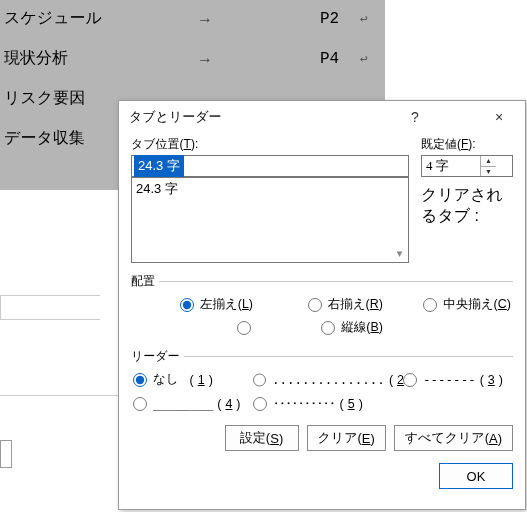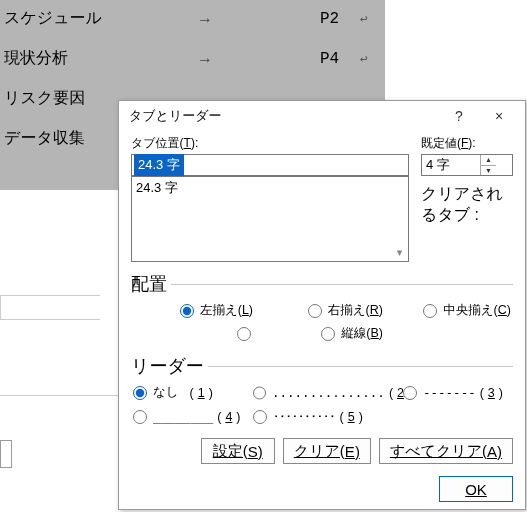--- a/index.html
+++ b/index.html
@@ -48,20 +48,21 @@
     box-shadow: 2px 2px 6px rgba(0,0,0,0.25);
     display: flex;
     flex-direction: column;
   }
   .titlebar {
     height: 32px;
     display: flex;
     align-items: center;
     padding: 0 6px 0 10px;
     font-size: 13px;
+    gap: 44px;
   }
   .titlebar .title { flex: 1; }
   .titlebar .tb-btn {
     width: 40px; height: 30px;
     display: flex; align-items: center; justify-content: center;
     font-size: 14px; color: #333;
   }
   .body {
     padding: 4px 12px 8px 12px;
     display: flex;
@@ -109,36 +110,36 @@
     width:15px; height:15px;
     color:#888; font-size:11px;
     display:flex; align-items:center; justify-content:center;
   }
 
   .spin {
     display:flex; align-items:stretch; height:22px;
     border:1px solid #777;
   }
   .spin input {
-    border:none; width:58px; padding:1px 4px; font-size:13px;
+    border:none; width:58px; padding:1px 4px; font-size:13px;font-family:Liberation Serif, serif;
   }
   .spin .btns { display:flex; flex-direction:column; width:16px; border-left:1px solid #aaa;}
   .spin .btns div { flex:1; display:flex; align-items:center; justify-content:center; font-size:7px; color:#333; line-height:1;}
   .spin .btns div:first-child { border-bottom:1px solid #aaa; }
 
   .cleared { font-size:16px; margin-top:8px; }
 
   fieldset {
     border: none;
     border-top: 1px solid #c8c8c8;
     margin: 6px 0 0 0;
     padding: 6px 2px 2px 2px;
   }
   legend {
-    font-size: 18px;
+    font-size: 12px;
     padding: 0 4px 0 0;
     margin-left: -2px;
   }
   .radio-grid {
     display: grid;
     grid-template-columns: 120px 130px auto;
     row-gap: 6px;
     font-size: 12.5px;
     align-items:center;
   }
@@ -155,23 +156,23 @@
   .leader-vis { font-family: monospace; letter-spacing:0; }
 
   .btn-row {
     display:flex; gap:8px; justify-content:flex-end; margin-top:8px;
   }
   .btn {
     min-width: 74px;
     height: 26px;
     border: 1px solid #888;
     background: #fdfdfd;
-    font-size: 15px;
+    font-size: 13px;
     padding: 0 10px;
-    display:inline-flex; align-items:center; justify-content:center;text-decoration:underline;
+    display:inline-flex; align-items:center; justify-content:center;
   }
   .btn.primary { border: 1px solid #0066cc; }
   .footer {
     display:flex; gap:8px; justify-content:flex-end;
     padding: 4px 12px 20px 0;
   }
 </style>
 </head>
 <body>
 

